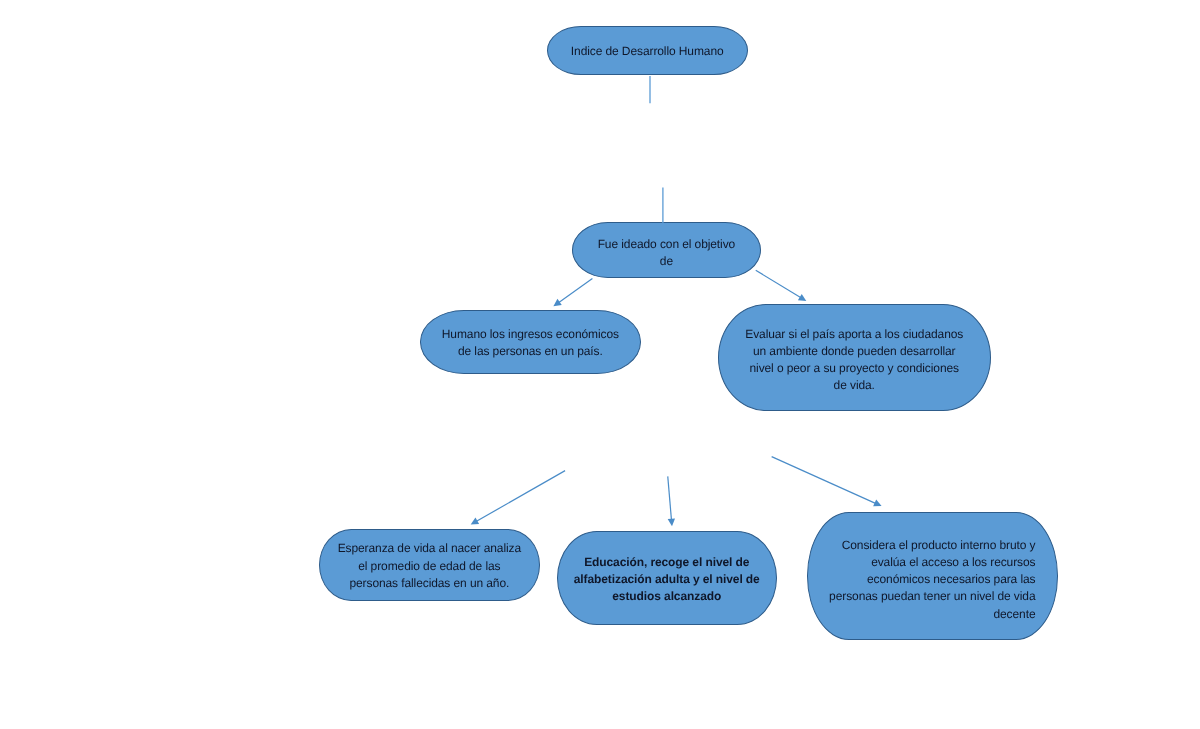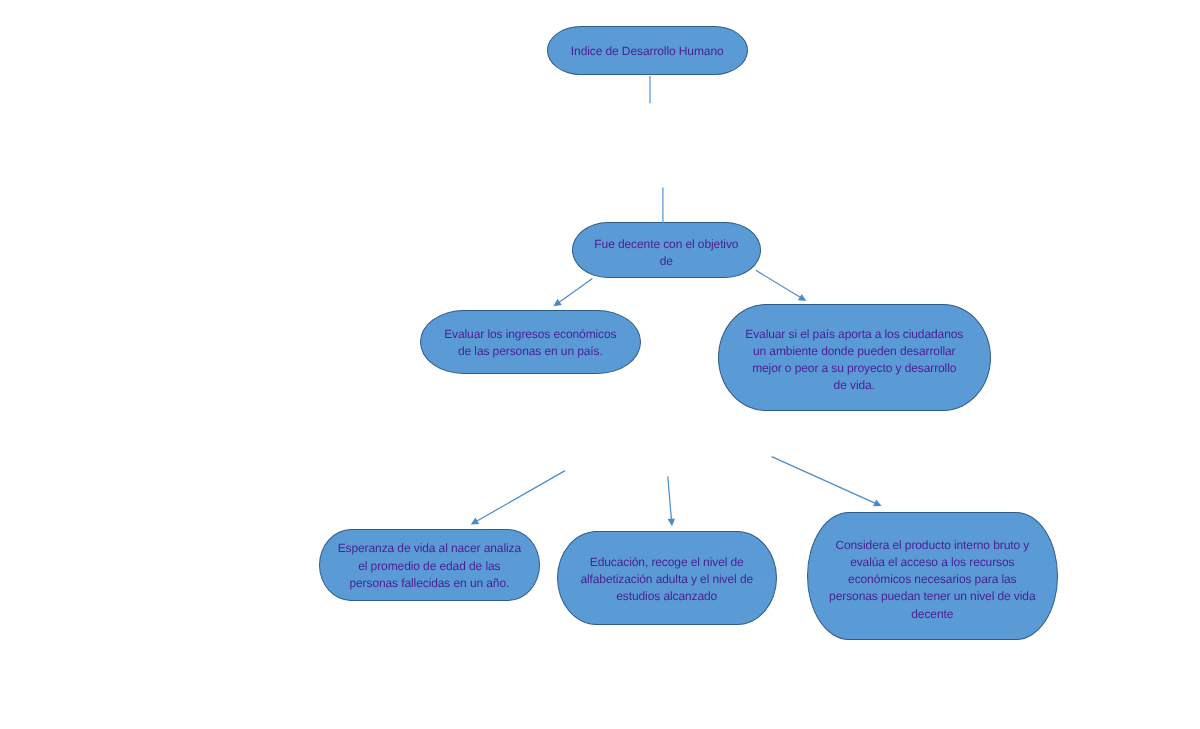--- a/index.html
+++ b/index.html
@@ -3,21 +3,21 @@
 <meta charset="utf-8">
 <title>Indice de Desarrollo Humano</title>
 <style>
   html,body{margin:0;padding:0;background:#ffffff;}
   body{width:1200px;height:729px;overflow:hidden;
        font-family:"Liberation Sans",sans-serif;
        -webkit-font-smoothing:antialiased;
        text-rendering:geometricPrecision;}
   #stage{position:relative;width:1200px;height:729px;background:#fff;}
   .node{position:absolute;box-sizing:border-box;display:flex;align-items:center;
-        justify-content:center;text-align:center;color:#4c1d95;
+        justify-content:center;text-align:center;color:#0f172a;
         background:#5B9BD5;border:1.5px solid #2E5C8A;border-radius:var(--r,999px);
         font-size:12.0px;line-height:17.15px;letter-spacing:-0.10px;}
   .node .txt{display:block;white-space:pre-line;position:relative;top:var(--toff,1.4px);}
   svg.edges{position:absolute;left:0;top:0;width:1200px;height:729px;overflow:visible;
             pointer-events:none;z-index:5;}
 </style>
 </head>
 <body>
 
 <div id="stage">
@@ -47,50 +47,50 @@
       <path d="M 881.6 506.1 L 873.15 506.36 L 876.19 499.61 Z" fill="#4A8CC8"></path>
     </g>
   </svg>
 
   <div class="node" style="left:546.7px;top:26.0px;width:201.0px;height:48.9px;--toff:1.64px;--r:34px/24.45px;">
     <span class="txt">Indice de Desarrollo Humano</span>
   </div>
 
 
   <div class="node" style="left:571.9px;top:221.5px;width:189.0px;height:56.25px;--toff:3.34px;--r:36px/28.12px;">
-    <span class="txt">Fue decente con el objetivo
+    <span class="txt">Fue ideado con el objetivo
 de</span>
   </div>
 
   <div class="node" style="left:420.1px;top:310.3px;width:220.5px;height:63.4px;--toff:1.34px;--r:44px/31.70px;">
-    <span class="txt">Evaluar los ingresos económicos
+    <span class="txt">Humano los ingresos económicos
 de las personas en un país.</span>
   </div>
 
   <div class="node" style="left:717.7px;top:304.0px;width:273.1px;height:107.1px;--toff:2.64px;--r:48px/53.55px;">
     <span class="txt">Evaluar si el país aporta a los ciudadanos
 un ambiente donde pueden desarrollar
-mejor o peor a su proyecto y desarrollo
+nivel o peor a su proyecto y condiciones
 de vida.</span>
   </div>
 
 
   <div class="node" style="left:318.7px;top:528.8px;width:221.3px;height:72px;--toff:1.39px;--r:40px/44.65px;">
     <span class="txt">Esperanza de vida al nacer analiza
 el promedio de edad de las
 personas fallecidas en un año.</span>
   </div>
 
-  <div class="node" style="left:556.6px;top:531.0px;width:220.3px;height:94.2px;--toff:1.34px;--r:40px/47.10px;">
+  <div class="node" style="left:556.6px;top:531.0px;width:220.3px;height:94.2px;font-weight:bold;--toff:1.34px;--r:40px/47.10px;">
     <span class="txt">Educación, recoge el nivel de
 alfabetización adulta y el nivel de
 estudios alcanzado</span>
   </div>
 
-  <div class="node" style="left:806.5px;top:512.2px;width:251.6px;height:127.7px;--toff:3.89px;--r:42px/63.85px;">
+  <div class="node" style="left:806.5px;top:512.2px;width:251.6px;height:127.7px;text-align:right;--toff:3.89px;--r:42px/63.85px;">
     <span class="txt">Considera el producto interno bruto y
 evalúa el acceso a los recursos
 económicos necesarios para las
 personas puedan tener un nivel de vida
 decente</span>
   </div>
 
 </div>
 
 </body></html>

